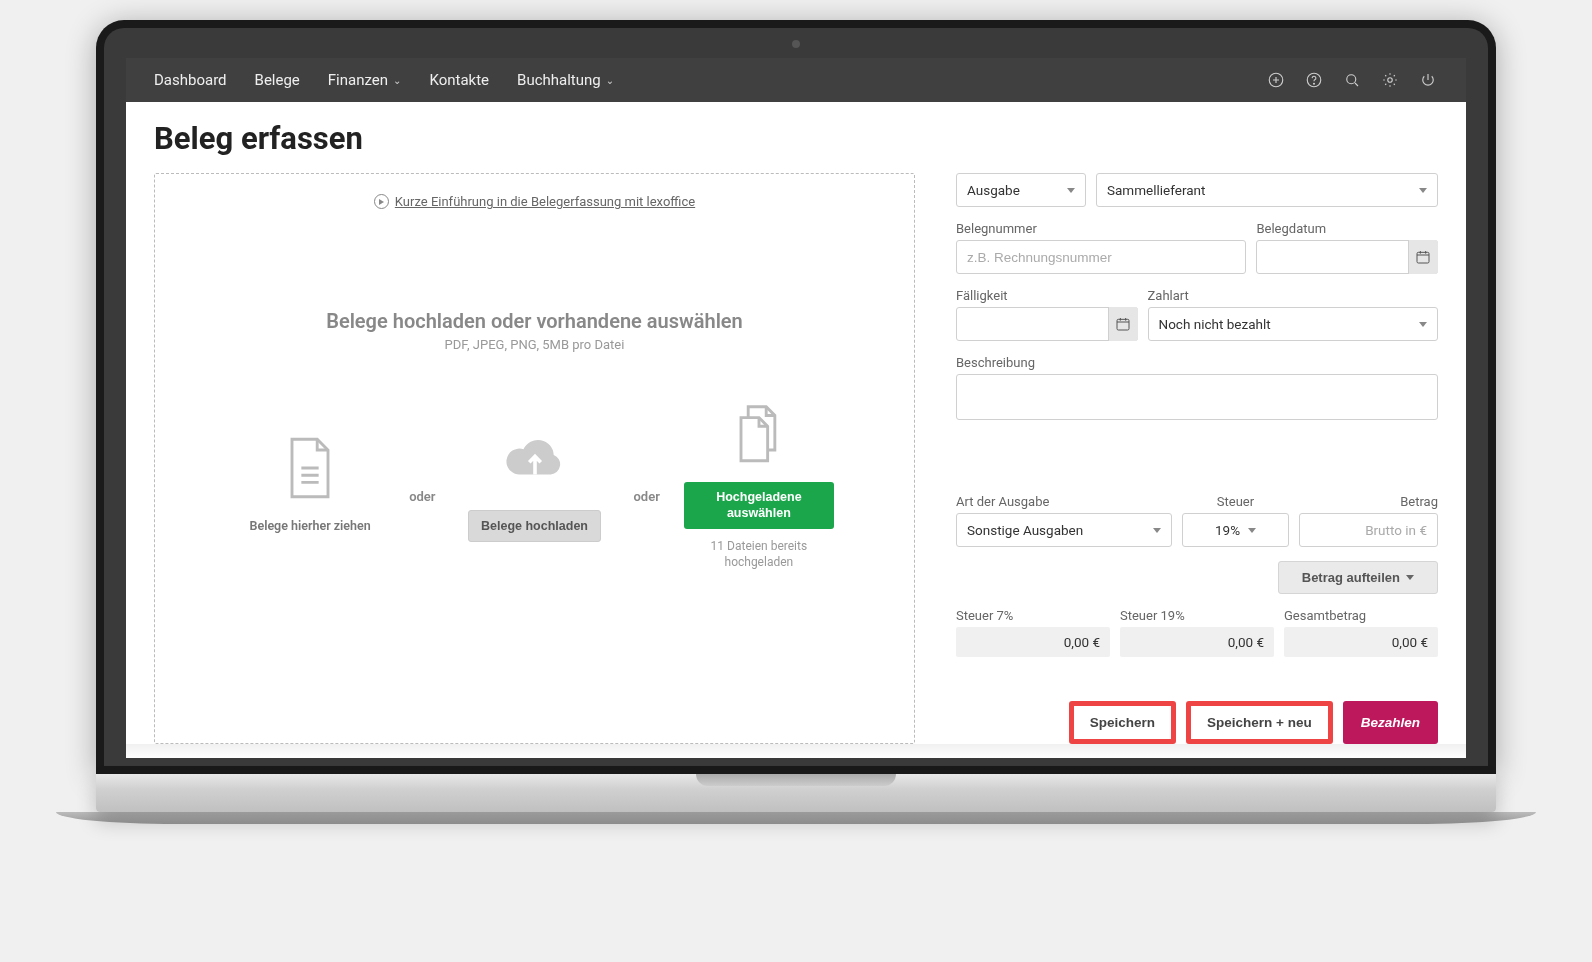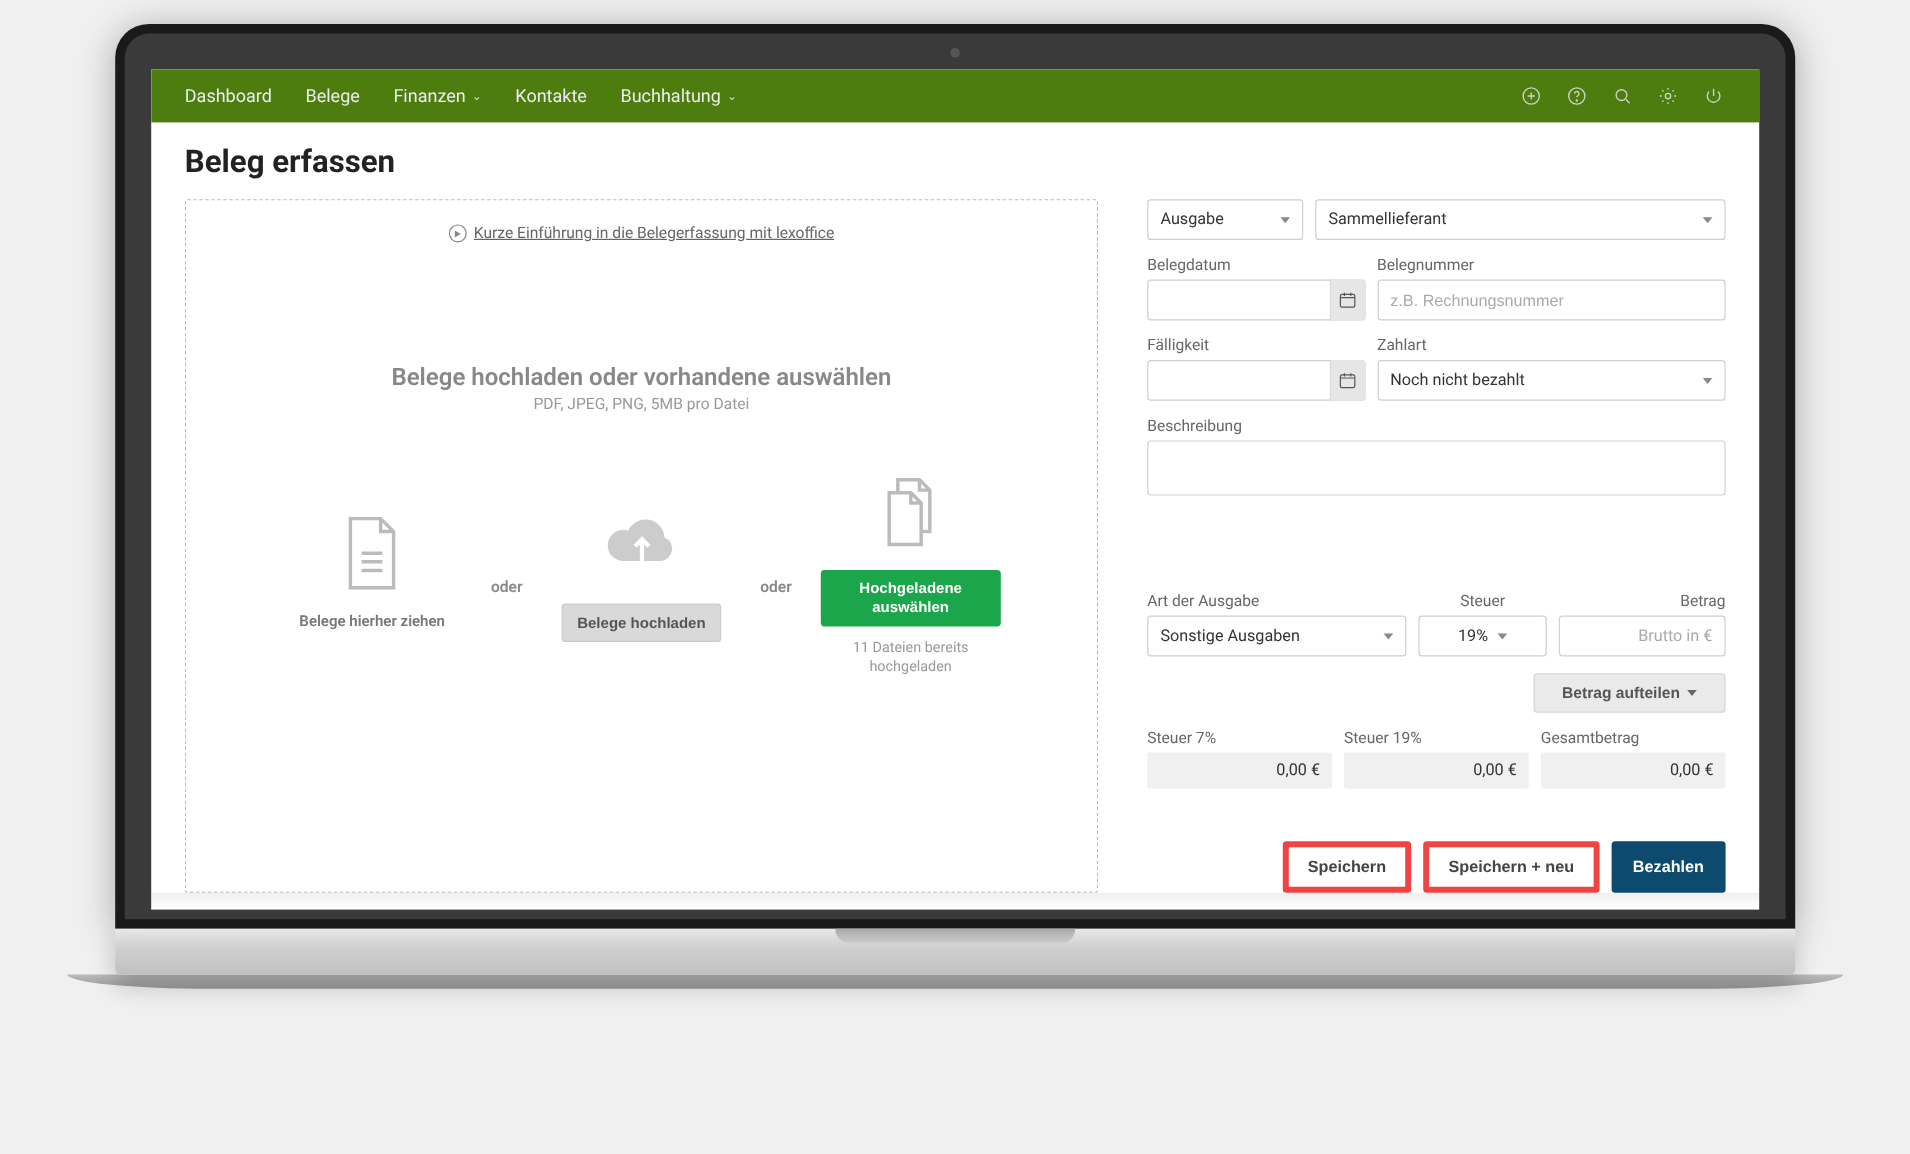--- a/index.html
+++ b/index.html
@@ -66,21 +66,21 @@
   }
   .laptop-foot {
     height: 12px;
     background: linear-gradient(to bottom, #bbb 0%, #999 100%);
     border-radius: 0 0 120px 120px / 0 0 12px 12px;
     margin: 0 -40px;
   }
 
   
   .topnav {
-    background: #4d7c0f;
+    background: #404040;
     color: #fff;
     height: 44px;
     display: flex;
     padding: 0 28px;
     flex-shrink: 0;
   }
   .nav-items { display: flex; gap: 28px; align-items: center; }
   .nav-item {
     font-size: 15px;
     color: #eee;
@@ -102,21 +102,21 @@
 
   
   .content {
     flex: 1;
     padding: 18px 28px 20px 28px;
     display: flex;
     flex-direction: column;
     overflow: hidden;
   }
   .page-title {
-    font-size: 26px;
+    font-size: 31px;
     font-weight: 700;
     color: #222;
     margin-bottom: 16px;
   }
   .main-row {
     display: flex;
     gap: 41px;
     flex: 1;
     min-height: 0;
   }
@@ -249,22 +249,22 @@
   .footer-actions {
     margin-top: auto;
     display:flex; gap:10px; justify-content:flex-end;
     padding-top: 30px;
   }
   .btn-outline {
     background:#fff; border:5px solid #ef4444; border-radius:3px; padding:9px 16px;
     font-size:13.5px; font-weight:600; color:#444; cursor:pointer;
   }
   .btn-primary {
-    background:#0c4a6e; border:none; color:#fff; border-radius:3px; padding:4px 18px;
-    font-size:13.5px; font-weight:700; cursor:pointer;
+    background:#be185d; border:none; color:#fff; border-radius:3px; padding:4px 18px;
+    font-size:13.5px; font-weight:700; cursor:pointer;font-style:italic;
   }
   .bottom-shadow {
     height: 14px;
     background: linear-gradient(to bottom, rgba(0,0,0,0.06), transparent);
     margin: 0 -28px -20px -28px;
   }
 </style>
 </head>
 <body>
 
@@ -391,36 +391,36 @@
                   <span>Ausgabe</span>
                     <span class="chev-d"></span>
                 </div>
                 <div class="select" style="flex:1">
                   <span>Sammellieferant</span>
                     <span class="chev-d"></span>
                 </div>
               </div>
 
               <div class="row">
+                <div class="col" style="flex:1.6">
+                  <div class="lbl">Belegnummer</div>
+                  <div class="input">
+                    <input type="text" placeholder="z.B. Rechnungsnummer" style="">
+                  </div>
+                </div>
                 <div class="col" style="flex:1">
                   <div class="lbl">Belegdatum</div>
                   <div class="input with-icon">
                     <input type="text" style="">
                     <div class="cal-btn">
                       <svg viewBox="0 0 24 24">
                           <rect x="3" y="5" width="18" height="16" rx="2"></rect>
                           <path d="M3 9h18M8 3v4M16 3v4"></path>
                         </svg>
                     </div>
-                  </div>
-                </div>
-                <div class="col" style="flex:1.6">
-                  <div class="lbl">Belegnummer</div>
-                  <div class="input">
-                    <input type="text" placeholder="z.B. Rechnungsnummer" style="">
                   </div>
                 </div>
               </div>
 
               <div class="row">
                 <div class="col" style="flex:1">
                   <div class="lbl">Fälligkeit</div>
                   <div class="input with-icon">
                     <input type="text" style="">
                     <div class="cal-btn">

